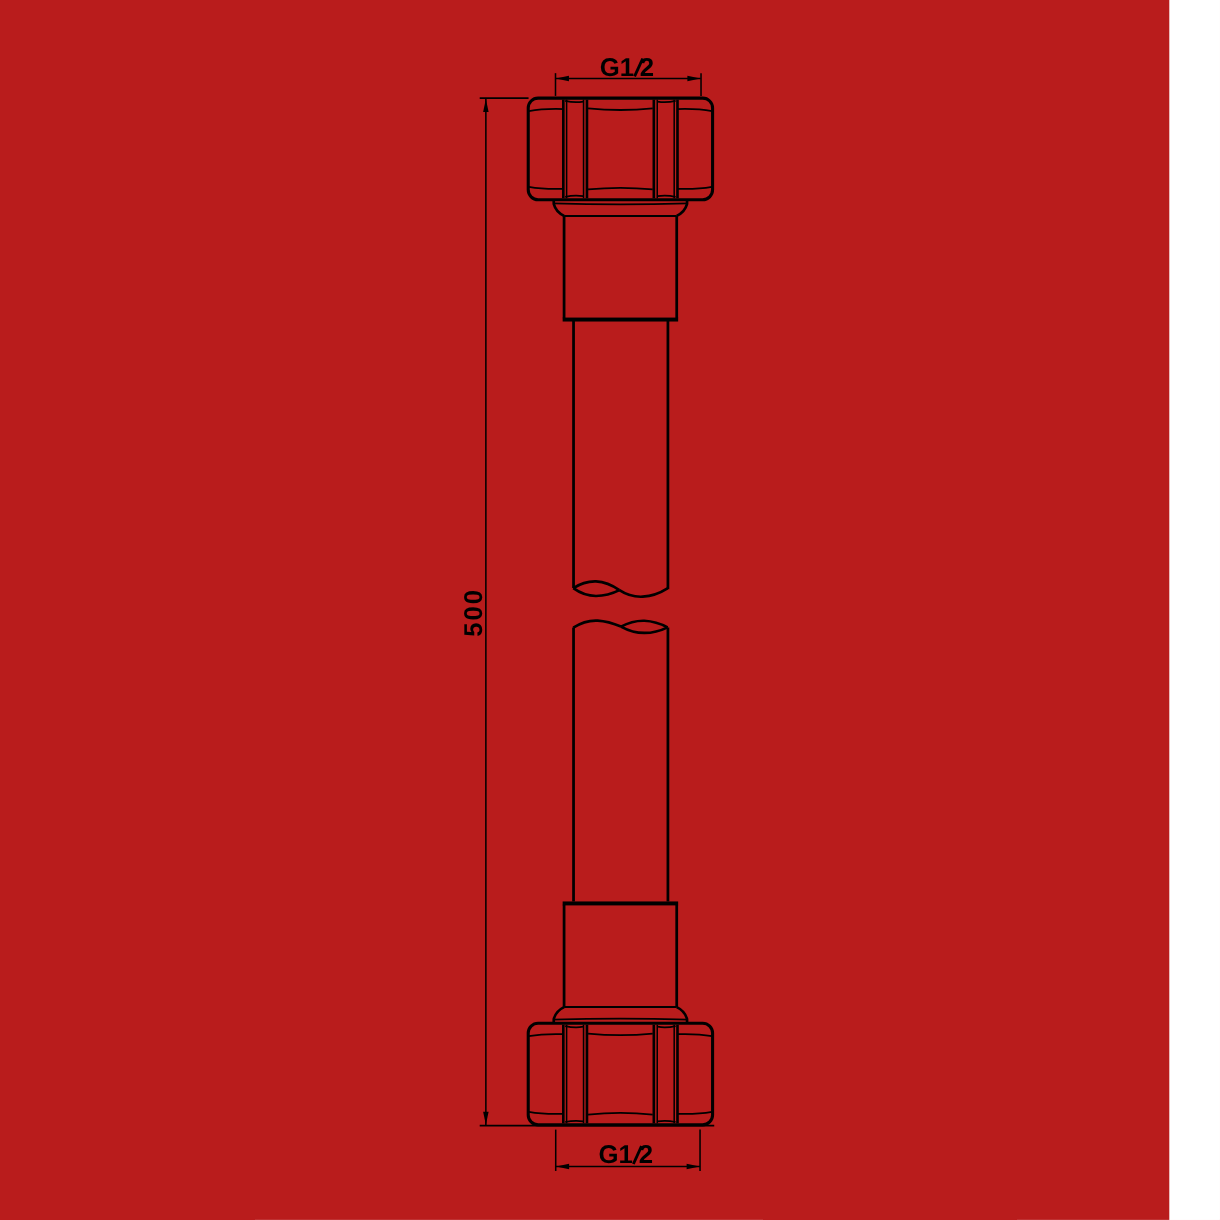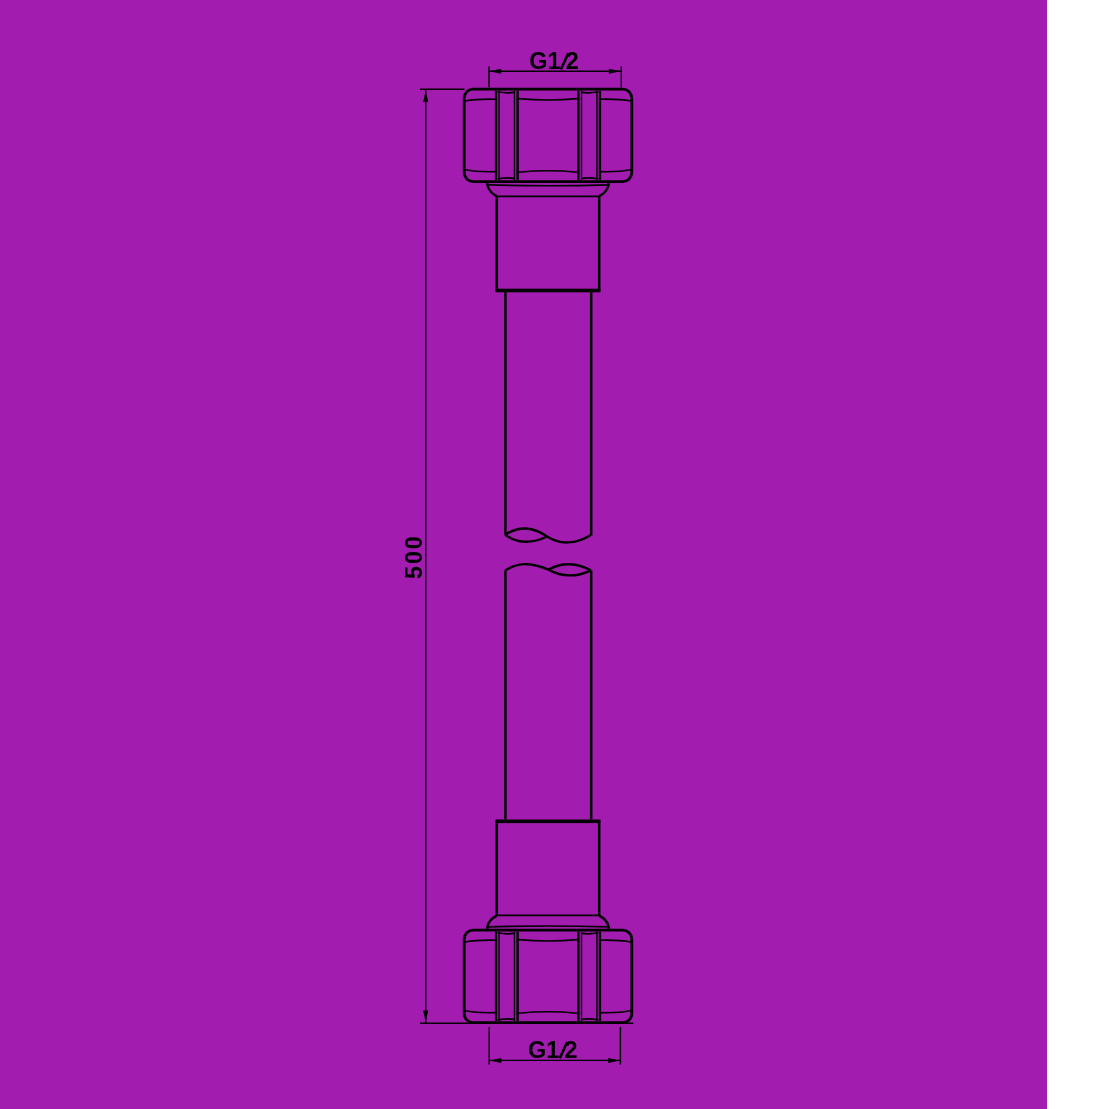--- a/index.html
+++ b/index.html
@@ -1,16 +1,16 @@
 <!DOCTYPE html>
 <html><head>
 <meta charset="utf-8">
 <style>
   html,body{margin:0;padding:0;background:#fff;}
-  .page{width:1047px;height:1109px;position:relative;background:#a21caf;overflow:hidden;}
+  .page{width:1047px;height:1109px;position:relative;background:#b91c1c;overflow:hidden;padding-left:16px;}
   text{font-family:"Liberation Sans",sans-serif;font-weight:bold;}
 </style>
 </head>
 <body>
 
 <div class="page">
 <svg width="1109" height="1109" viewBox="0 0 1109 1109">
   <defs>
 
     <g id="conn" fill="none" stroke="#000">

